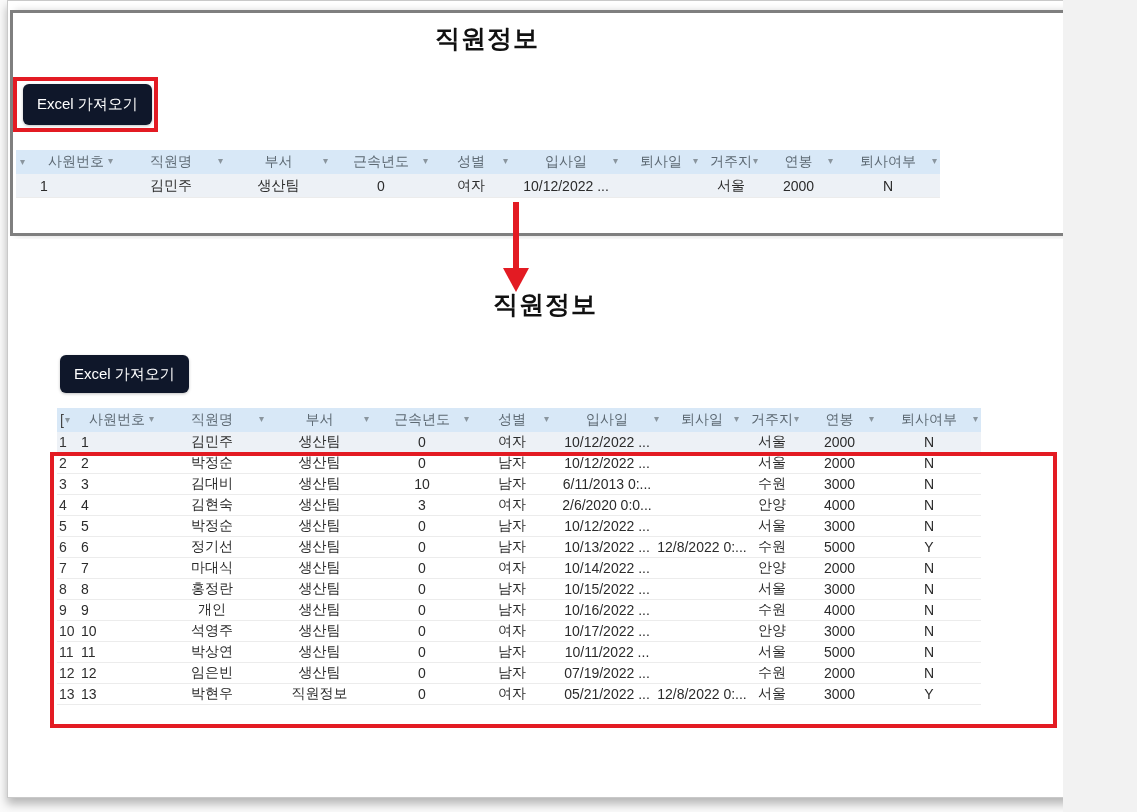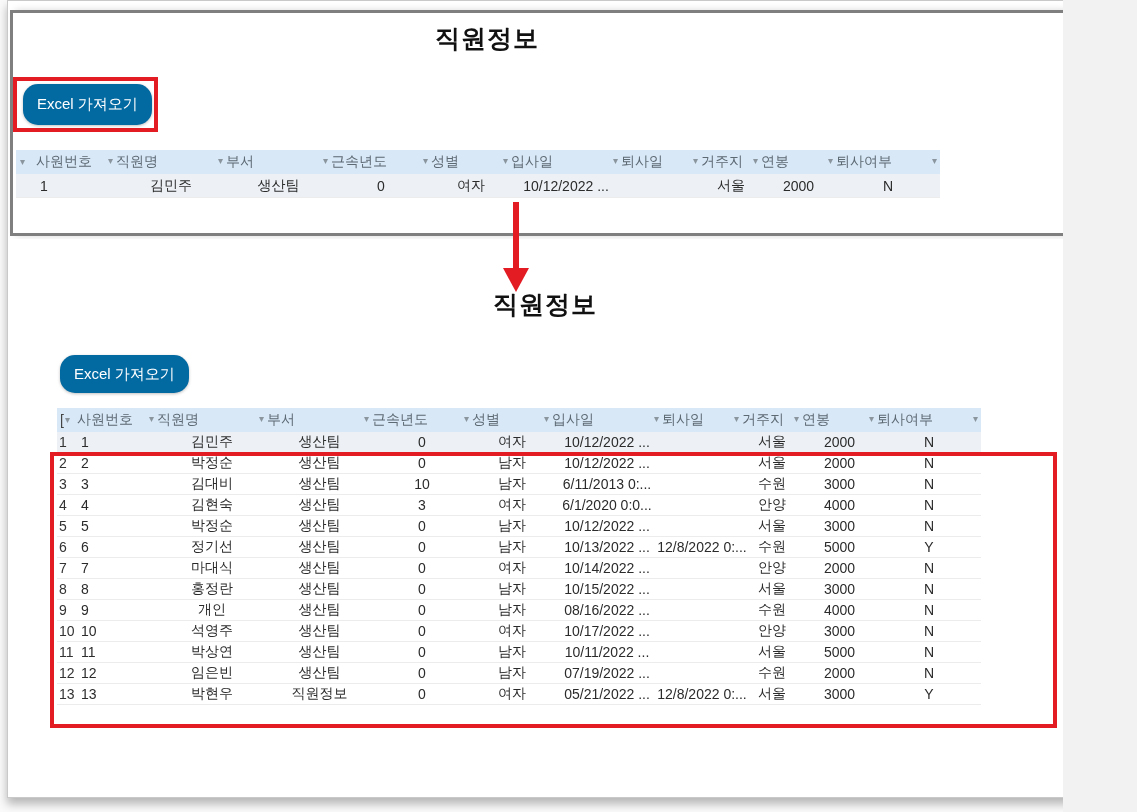--- a/index.html
+++ b/index.html
@@ -7,34 +7,34 @@
          font-family:"Liberation Sans","DejaVu Sans",sans-serif;}
   .outer-frame{position:absolute;left:7px;top:0;width:1122px;height:796px;background:#ffffff;
                border:1px solid #c9c9c9;box-shadow:0 6px 9px rgba(0,0,0,.28);}
   .panel{position:absolute;background:#ffffff;}
   .top-panel{left:10px;top:10px;width:1114px;height:226px;border:3px solid #7f7f7f;
              box-sizing:border-box;box-shadow:5px 0 7px rgba(0,0,0,.15);}
   .bottom-panel{left:11px;top:239px;width:1112px;height:556px;}
   .panel h1{margin:0;font-size:25px;font-weight:bold;color:#111;text-align:center;letter-spacing:1px;}
   .top-panel h1{margin-top:9px;transform:translateX(-80px);}
   .bottom-panel h1{margin-top:49px;transform:translateX(-22px);}
-  .excel-btn{background:#0369a1;color:#ffffff;border:none;border-radius:15px;
+  .excel-btn{background:#0f172a;color:#ffffff;border:none;border-radius:6px;
              font-family:inherit;font-size:15px;padding:0 14px;height:40px;cursor:pointer;
              box-shadow:0 1px 3px rgba(0,0,0,.25);}
   .btn-outline{position:absolute;left:0;top:64px;width:145px;height:55px;
                border:4px solid #e31b23;box-sizing:border-box;display:flex;align-items:center;}
   .btn-outline .excel-btn{margin-left:6px;height:41px;}
   .bottom-panel .excel-btn{position:absolute;left:49px;top:116px;height:38px;}
   
   .grid-table{position:absolute;font-size:14px;}
   #table-top{left:3px;top:137px;}
   #table-bottom{left:46px;top:169px;}
   .t-row{display:grid;grid-template-columns:20px 80px 110px 105px 100px 80px 110px 80px 60px 75px 104px;}
   .t-head{background:#d8e8f7;height:24px;}
-  .t-head .t-cell{display:flex;align-items:center;position:relative;
+  .t-head .t-cell{display:flex;align-items:center;justify-content:center;position:relative;
                   color:#5d6973;white-space:nowrap;}
   .t-head .sel{justify-content:flex-start;padding-left:3px;color:#444;}
   .f-arrow{font-size:10px;color:#8a959e;position:absolute;right:3px;top:6px;line-height:1;}
   .sel .f-arrow{position:static;margin-left:1px;top:auto;}
   .t-body .t-row{height:20px;border-bottom:1px solid #ececec;}
   #table-top .t-body .t-row{height:23px;}
   .t-body .t-row.first{background:#edf1f6;}
   .t-cell{overflow:visible;white-space:nowrap;}
   .t-body .t-cell{display:flex;align-items:center;justify-content:center;color:#2b2b2b;}
   .t-body .t-cell.sel{justify-content:flex-start;padding-left:2px;color:#333;}
@@ -216,21 +216,21 @@
             <div class="t-cell c8">3000</div>
             <div class="t-cell c9">N</div>
           </div>
           <div class="t-row">
             <div class="t-cell sel">4</div>
             <div class="t-cell c0">4</div>
             <div class="t-cell c1">김현숙</div>
             <div class="t-cell c2">생산팀</div>
             <div class="t-cell c3">3</div>
             <div class="t-cell c4">여자</div>
-            <div class="t-cell c5">6/1/2020 0:0...</div>
+            <div class="t-cell c5">2/6/2020 0:0...</div>
             <div class="t-cell c6"></div>
             <div class="t-cell c7">안양</div>
             <div class="t-cell c8">4000</div>
             <div class="t-cell c9">N</div>
           </div>
           <div class="t-row">
             <div class="t-cell sel">5</div>
             <div class="t-cell c0">5</div>
             <div class="t-cell c1">박정순</div>
             <div class="t-cell c2">생산팀</div>
@@ -281,21 +281,21 @@
             <div class="t-cell c8">3000</div>
             <div class="t-cell c9">N</div>
           </div>
           <div class="t-row">
             <div class="t-cell sel">9</div>
             <div class="t-cell c0">9</div>
             <div class="t-cell c1">개인</div>
             <div class="t-cell c2">생산팀</div>
             <div class="t-cell c3">0</div>
             <div class="t-cell c4">남자</div>
-            <div class="t-cell c5">08/16/2022 ...</div>
+            <div class="t-cell c5">10/16/2022 ...</div>
             <div class="t-cell c6"></div>
             <div class="t-cell c7">수원</div>
             <div class="t-cell c8">4000</div>
             <div class="t-cell c9">N</div>
           </div>
           <div class="t-row">
             <div class="t-cell sel">10</div>
             <div class="t-cell c0">10</div>
             <div class="t-cell c1">석영주</div>
             <div class="t-cell c2">생산팀</div>

